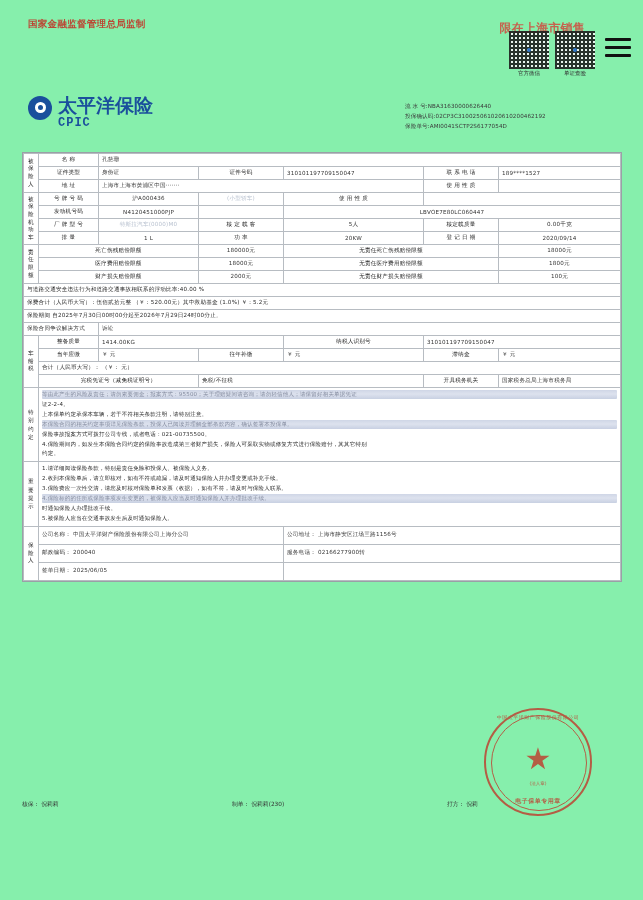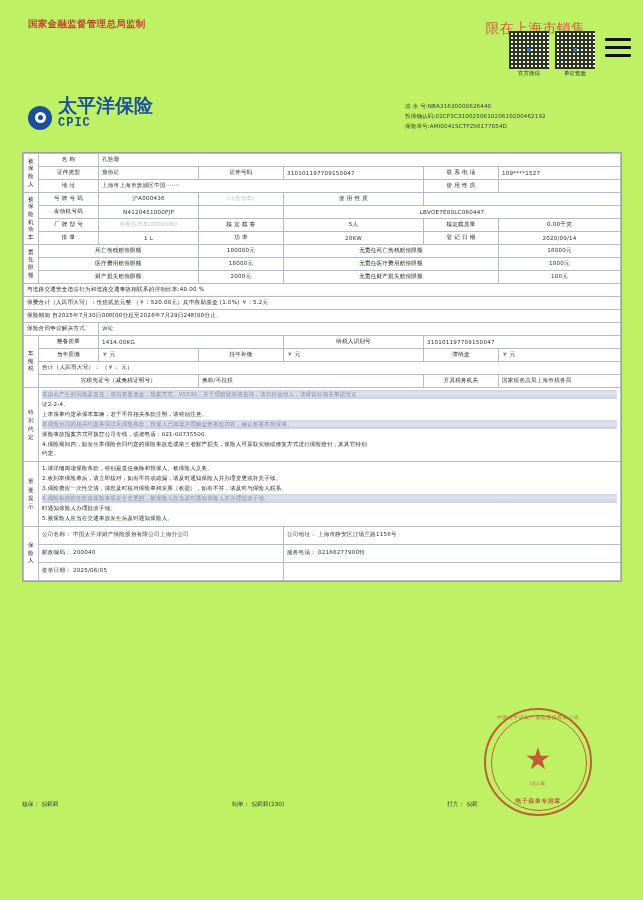--- a/index.html
+++ b/index.html
@@ -5,44 +5,44 @@
   * { box-sizing: border-box; margin: 0; padding: 0; }
   html, body {
     width: 643px; height: 900px;
     background: #ffffff;
     font-family: "Liberation Sans", "DejaVu Sans", sans-serif;
     overflow: hidden;
   }
   .page {
     position: relative;
     width: 643px; height: 900px;
-    background: #bef264;
+    background: #86efac;
   }
 
   
   .top-bar {
     position: relative;
     height: 96px;
   }
   .regulator-stamp {
     position: absolute;
     left: 28px; top: 18px;
     font-size: 9.5px;
     color: #c0392b;
     letter-spacing: 0.3px;
     font-weight: bold;
     font-family: "DejaVu Sans", sans-serif;
     opacity: 0.92;
   }
   .sale-restrict {
     position: absolute;
     right: 58px; top: 20px;
-    font-size: 14px;
+    font-size: 12px;
     color: #d04a3e;
-    font-weight: normal;
+    font-weight: bold;
     letter-spacing: 0.2px;
     font-family: "DejaVu Sans", sans-serif;
     opacity: 0.85;
   }
   .qr-group {
     position: absolute;
     right: 48px; top: 31px;
     display: flex;
     gap: 6px;
     align-items: flex-start;
@@ -84,21 +84,21 @@
     margin-bottom: 5px;
     border-radius: 1px;
   }
 
   
   .brand-row {
     position: relative;
     height: 50px;
     padding-left: 28px;
   }
-  .logo-wrap { display: flex; align-items: flex-end; gap: 6px; }
+  .logo-wrap { display: flex; align-items: flex-start; gap: 6px; }
   .logo-mark {
     width: 24px; height: 24px;
     border-radius: 50%;
     background: #1a4f9c;
     position: relative;
     flex: none;
   }
   .logo-mark::before {
     content: "";
     position: absolute;

